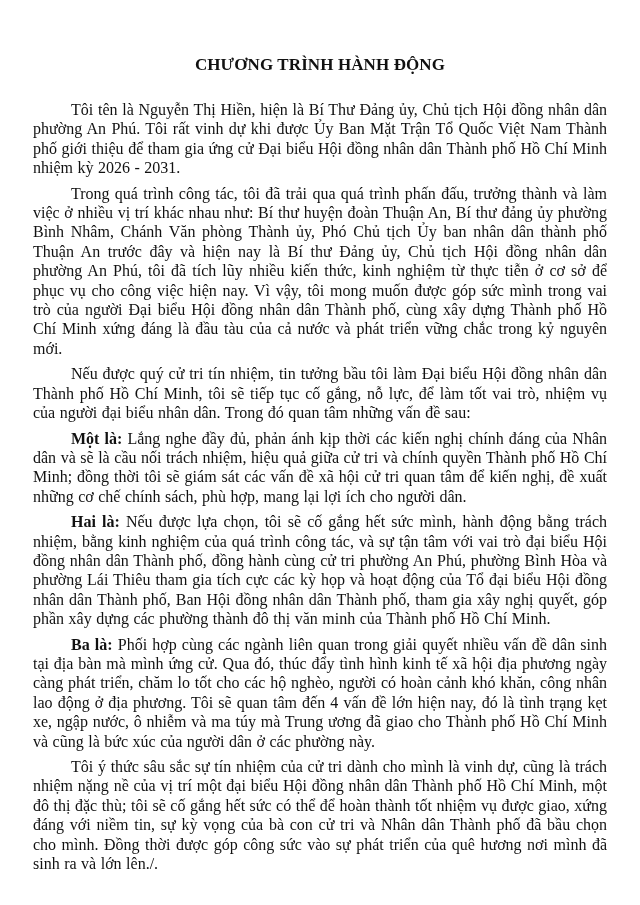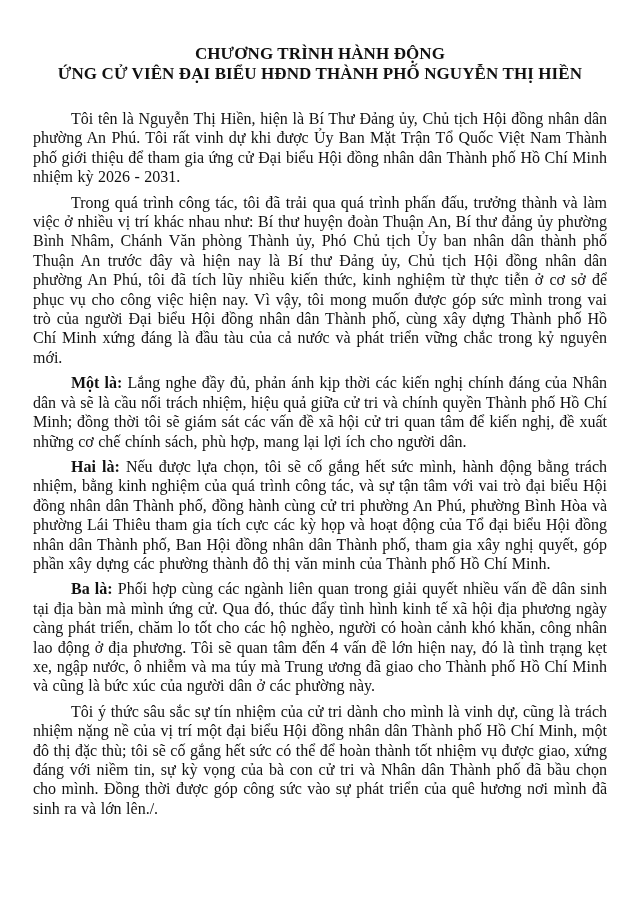--- a/index.html
+++ b/index.html
@@ -8,21 +8,21 @@
     height: 905px;
     background: #ffffff;
     font-family: "Liberation Serif", "DejaVu Serif", serif;
     color: #111111;
     overflow: hidden;
   }
   .page {
     box-sizing: border-box;
     width: 640px;
     height: 905px;
-    padding: 44px 33px 40px 33px;
+    padding: 55px 33px 40px 33px;
     background: #ffffff;
   }
   .title {
     text-align: center;
     font-weight: bold;
     font-size: 17px;
     line-height: 20px;
     margin-bottom: 25px;
     letter-spacing: 0.1px;
   }
@@ -36,23 +36,23 @@
     word-spacing: 0.5px;
   }
   .body-text p b { font-weight: bold; }
 </style>
 </head>
 <body>
 
 <div class="page">
   <div class="title">
     <span class="line">CHƯƠNG TRÌNH HÀNH ĐỘNG</span>
-    <span class="line">ỨNG CỬ VIÊN ĐẠI BIỂU HĐND THÀNH PHỐ NGUYỄN THỊ HIỀN</span>
   </div>
   <div class="body-text">
       <p>Tôi tên là Nguyễn Thị Hiền, hiện là Bí Thư Đảng ủy, Chủ tịch Hội đồng nhân dân phường An Phú. Tôi rất vinh dự khi được Ủy Ban Mặt Trận Tổ Quốc Việt Nam Thành phố giới thiệu để tham gia ứng cử Đại biểu Hội đồng nhân dân Thành phố Hồ Chí Minh nhiệm kỳ 2026 - 2031.</p>
       <p>Trong quá trình công tác, tôi đã trải qua quá trình phấn đấu, trưởng thành và làm việc ở nhiều vị trí khác nhau như: Bí thư huyện đoàn Thuận An, Bí thư đảng ủy phường Bình Nhâm, Chánh Văn phòng Thành ủy, Phó Chủ tịch Ủy ban nhân dân thành phố Thuận An trước đây và hiện nay là Bí thư Đảng ủy, Chủ tịch Hội đồng nhân dân phường An Phú, tôi đã tích lũy nhiều kiến thức, kinh nghiệm từ thực tiễn ở cơ sở để phục vụ cho công việc hiện nay. Vì vậy, tôi mong muốn được góp sức mình trong vai trò của người Đại biểu Hội đồng nhân dân Thành phố, cùng xây dựng Thành phố Hồ Chí Minh xứng đáng là đầu tàu của cả nước và phát triển vững chắc trong kỷ nguyên mới.</p>
+      <p>Nếu được quý cử tri tín nhiệm, tin tưởng bầu tôi làm Đại biểu Hội đồng nhân dân Thành phố Hồ Chí Minh, tôi sẽ tiếp tục cố gắng, nỗ lực, để làm tốt vai trò, nhiệm vụ của người đại biểu nhân dân. Trong đó quan tâm những vấn đề sau:</p>
       <p><b>Một là:</b> Lắng nghe đầy đủ, phản ánh kịp thời các kiến nghị chính đáng của Nhân dân và sẽ là cầu nối trách nhiệm, hiệu quả giữa cử tri và chính quyền Thành phố Hồ Chí Minh; đồng thời tôi sẽ giám sát các vấn đề xã hội cử tri quan tâm để kiến nghị, đề xuất những cơ chế chính sách, phù hợp, mang lại lợi ích cho người dân.</p>
       <p><b>Hai là:</b> Nếu được lựa chọn, tôi sẽ cố gắng hết sức mình, hành động bằng trách nhiệm, bằng kinh nghiệm của quá trình công tác, và sự tận tâm với vai trò đại biểu Hội đồng nhân dân Thành phố, đồng hành cùng cử tri phường An Phú, phường Bình Hòa và phường Lái Thiêu tham gia tích cực các kỳ họp và hoạt động của Tổ đại biểu Hội đồng nhân dân Thành phố, Ban Hội đồng nhân dân Thành phố, tham gia xây nghị quyết, góp phần xây dựng các phường thành đô thị văn minh của Thành phố Hồ Chí Minh.</p>
       <p><b>Ba là:</b> Phối hợp cùng các ngành liên quan trong giải quyết nhiều vấn đề dân sinh tại địa bàn mà mình ứng cử. Qua đó, thúc đẩy tình hình kinh tế xã hội địa phương ngày càng phát triển, chăm lo tốt cho các hộ nghèo, người có hoàn cảnh khó khăn, công nhân lao động ở địa phương. Tôi sẽ quan tâm đến 4 vấn đề lớn hiện nay, đó là tình trạng kẹt xe, ngập nước, ô nhiễm và ma túy mà Trung ương đã giao cho Thành phố Hồ Chí Minh và cũng là bức xúc của người dân ở các phường này.</p>
       <p>Tôi ý thức sâu sắc sự tín nhiệm của cử tri dành cho mình là vinh dự, cũng là trách nhiệm nặng nề của vị trí một đại biểu Hội đồng nhân dân Thành phố Hồ Chí Minh, một đô thị đặc thù; tôi sẽ cố gắng hết sức có thể để hoàn thành tốt nhiệm vụ được giao, xứng đáng với niềm tin, sự kỳ vọng của bà con cử tri và Nhân dân Thành phố đã bầu chọn cho mình. Đồng thời được góp công sức vào sự phát triển của quê hương nơi mình đã sinh ra và lớn lên./.</p>
     </div>
 </div>
 
 </body></html>

